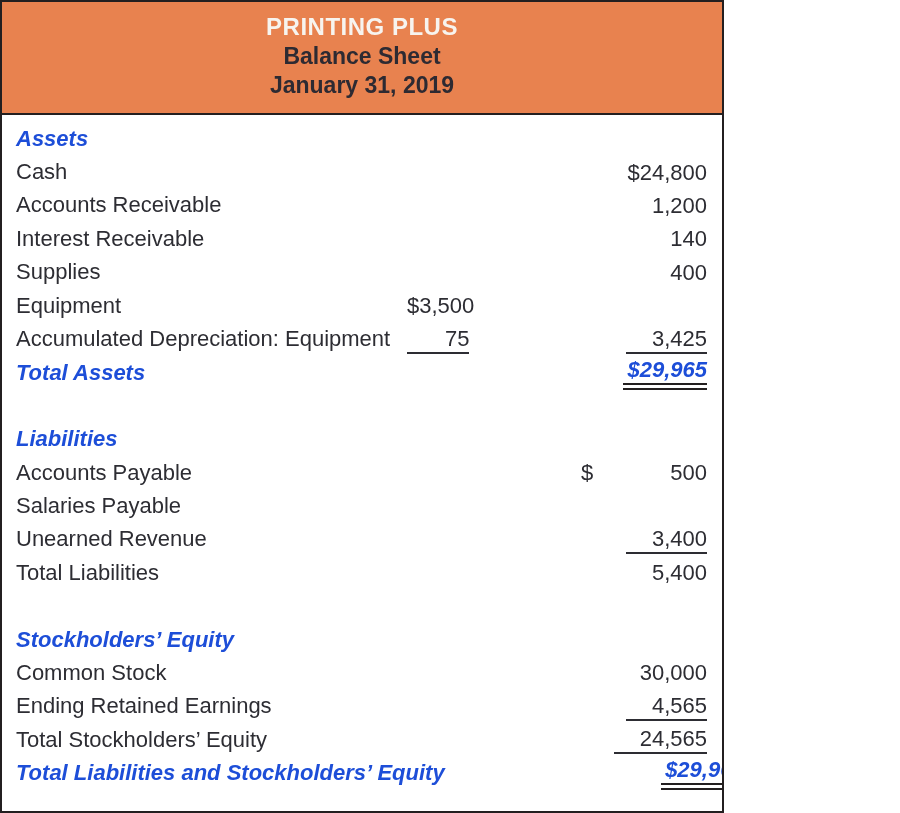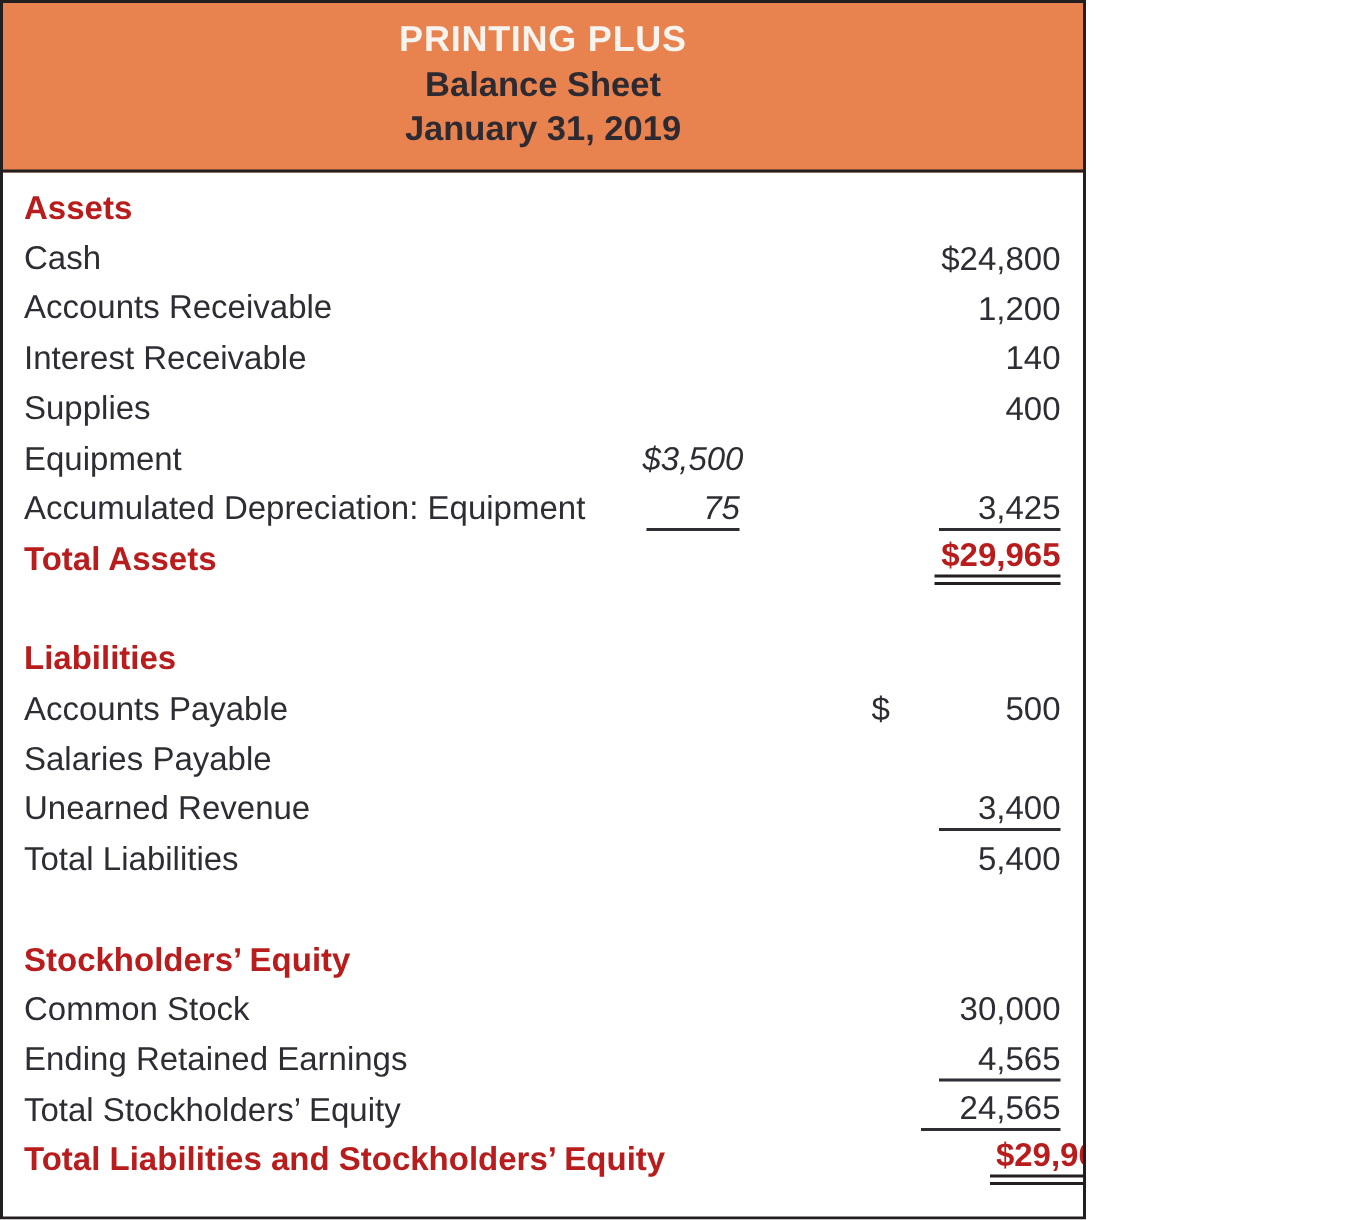--- a/index.html
+++ b/index.html
@@ -41,24 +41,24 @@
     padding: 7px 15px 0 14px;
   }
   .row {
     display: grid;
     grid-template-columns: 1fr 110px 190px;
     align-items: center;
     height: 33.4px;
     font-size: 22px;
     color: #2D2D33;
   }
-  .row.bold { font-weight: bold; color: #b91c1c; }
+  .row.bold { font-weight: bold; color: #1d4ed8; font-style: italic; }
 
   .label { text-align: left; white-space: nowrap; }
-  .mid   { text-align: center; font-style: italic; }
+  .mid   { text-align: left; }
   .right { text-align: right; }
 
   
   .right.split {
     display: flex;
     justify-content: space-between;
     padding-left: 64px;
     box-sizing: border-box;
   }
 

